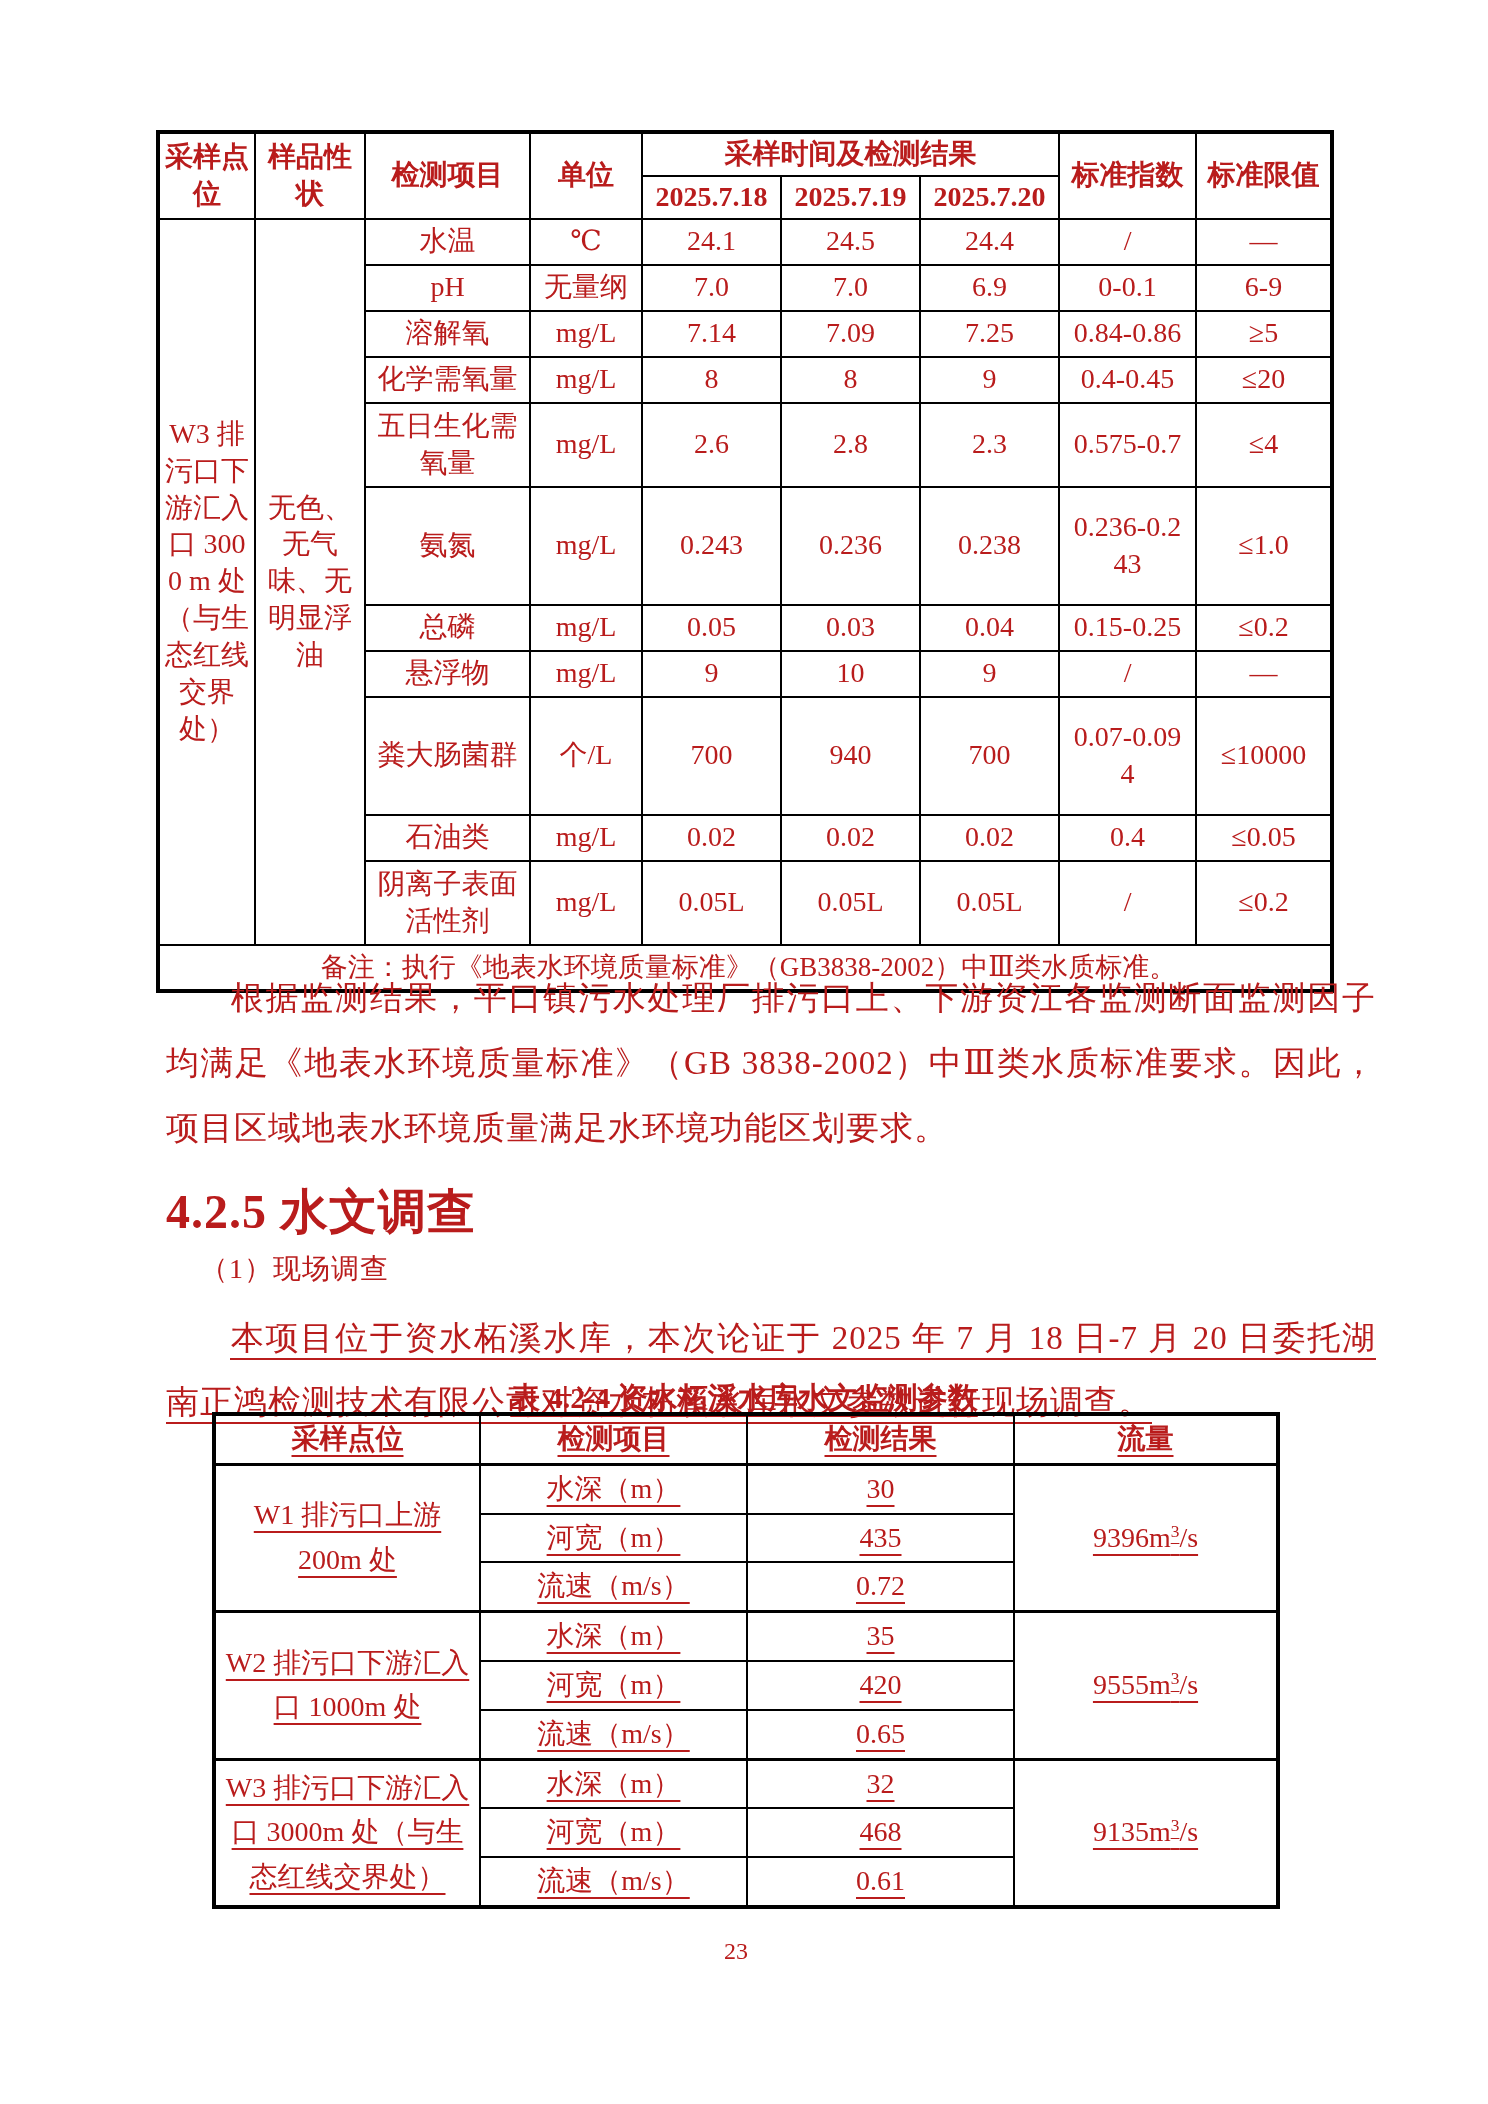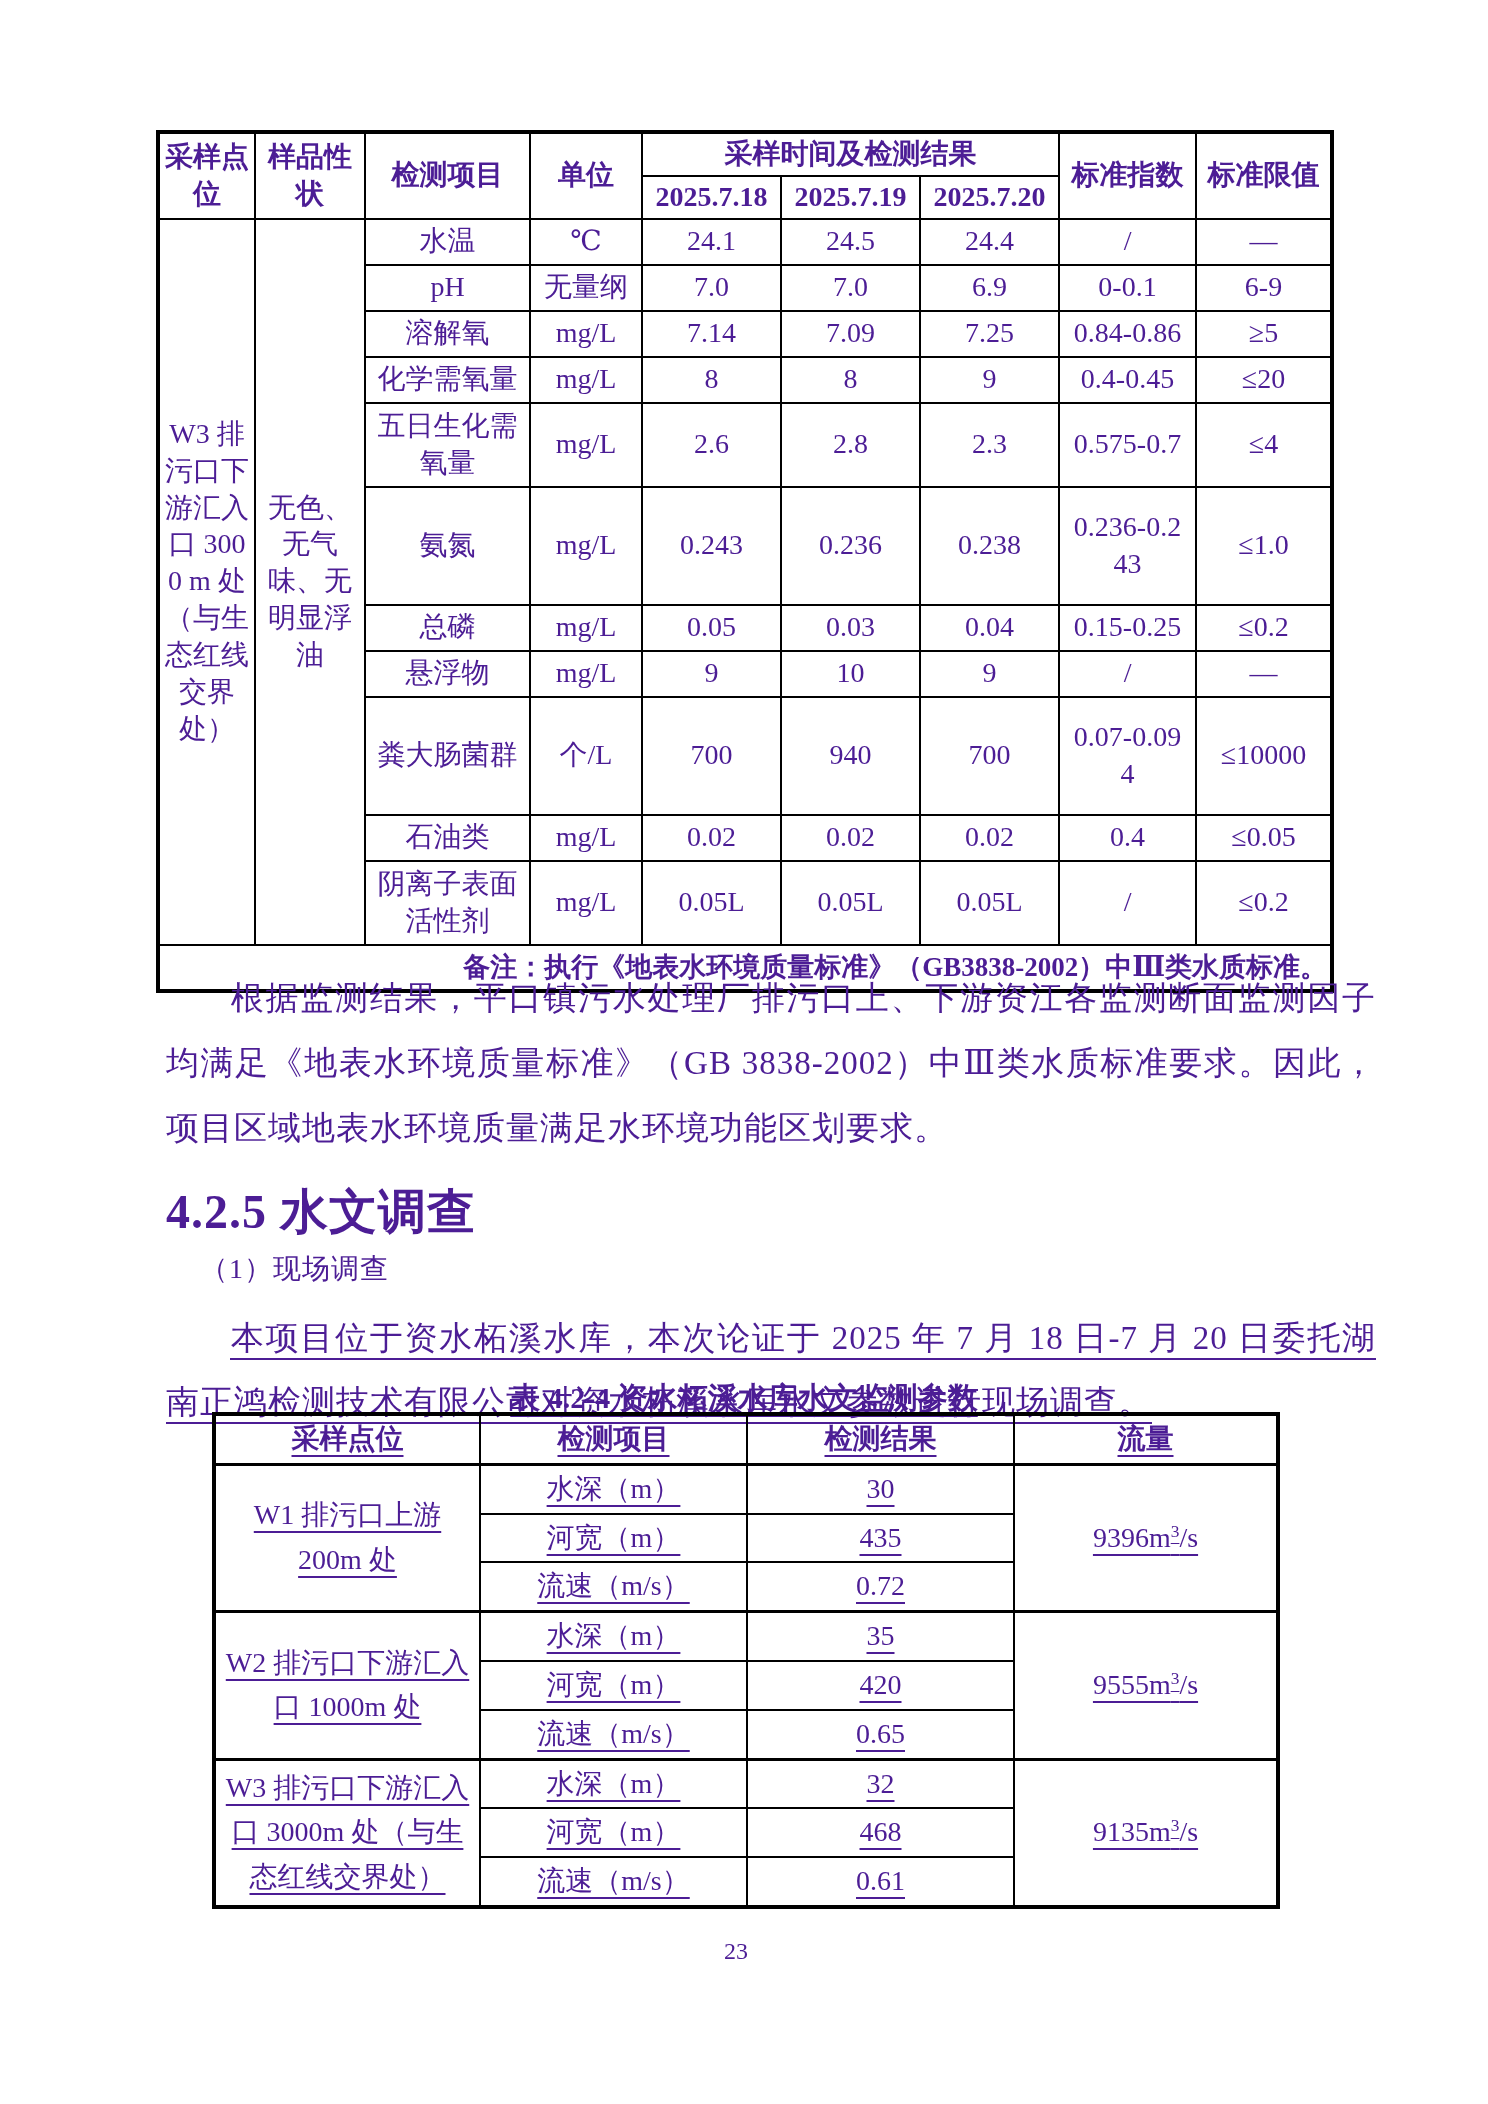--- a/index.html
+++ b/index.html
@@ -1,19 +1,19 @@
 <!DOCTYPE html>
 <html><head>
 <meta charset="utf-8">
 <style>
   * { margin:0; padding:0; box-sizing:border-box; }
   html,body { background:#e8e8e8; }
   .page {
     position:relative; width:1488px; height:2104px; margin:0 auto;
-    background:#ffffff; color:#4c1d95;
+    background:#ffffff; color:#b91c1c;
     font-family:"Liberation Serif","DejaVu Serif",serif;
     overflow:hidden;
   }
   
   table.t1 {
     position:absolute; left:156px; top:130px; width:1174px;
     border-collapse:collapse; table-layout:fixed;
     border:4px solid #000;
   }
   table.t1 th, table.t1 td {
@@ -24,21 +24,21 @@
   table.t1 thead th {
     font-family:"Liberation Sans","DejaVu Sans",sans-serif;
     font-weight:bold; white-space:normal;
   }
   table.t1 thead th.date {
     font-family:"Liberation Serif","DejaVu Serif",serif; font-weight:bold;
   }
   tr.hr1 { height:36px; } tr.hr2 { height:34px; }
   tr.rs { height:46px; } tr.rm { height:84px; } tr.rl { height:118px; }
   tr.noterow { height:46px; }
-  tr.noterow td { text-align:right; padding-left:10px; font-size:27px; white-space:normal; word-break:normal;font-weight:bold; }
+  tr.noterow td { text-align:center; padding-left:10px; font-size:27px; white-space:normal; word-break:normal; }
   
   .bodytext {
     position:absolute; left:166px; width:1210px;
     font-size:33px; line-height:65px; letter-spacing:1px;
     text-align:justify;
   }
   .p1 { top:966px; }
   .p1 .ind { display:inline-block; width:64px; }
   .heading425 {
     position:absolute; left:166px; top:1180px;

